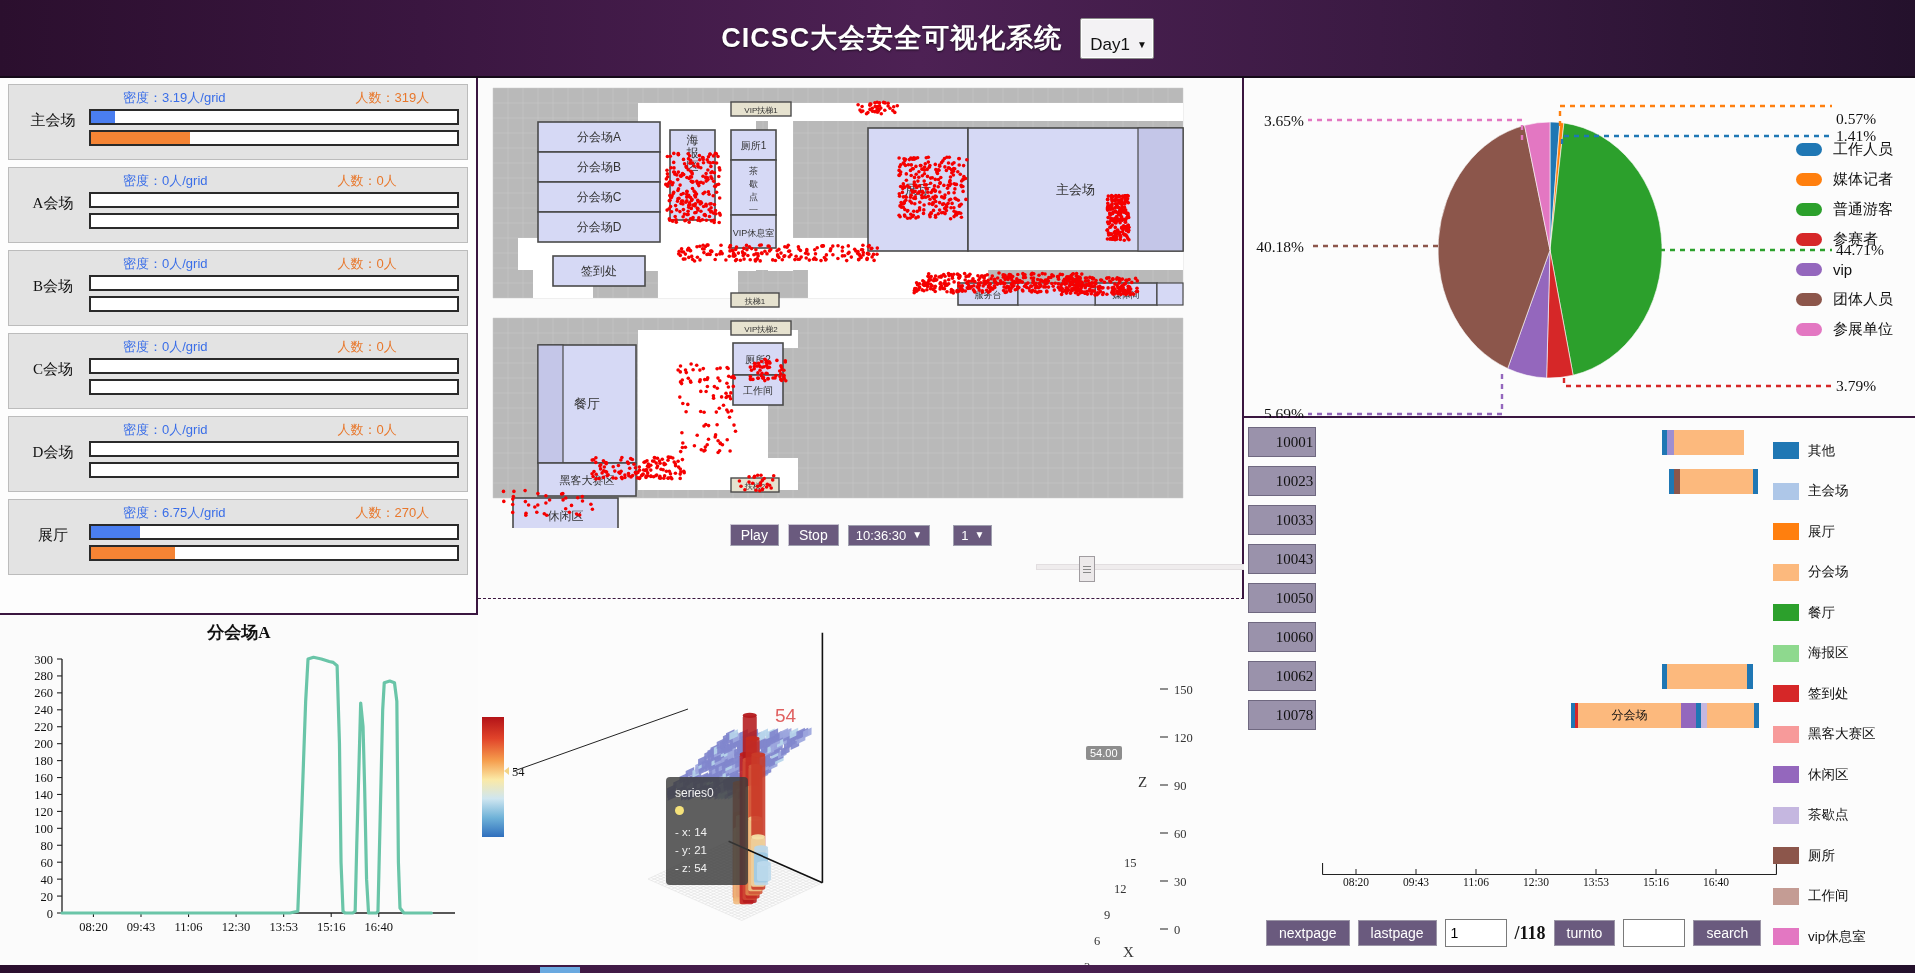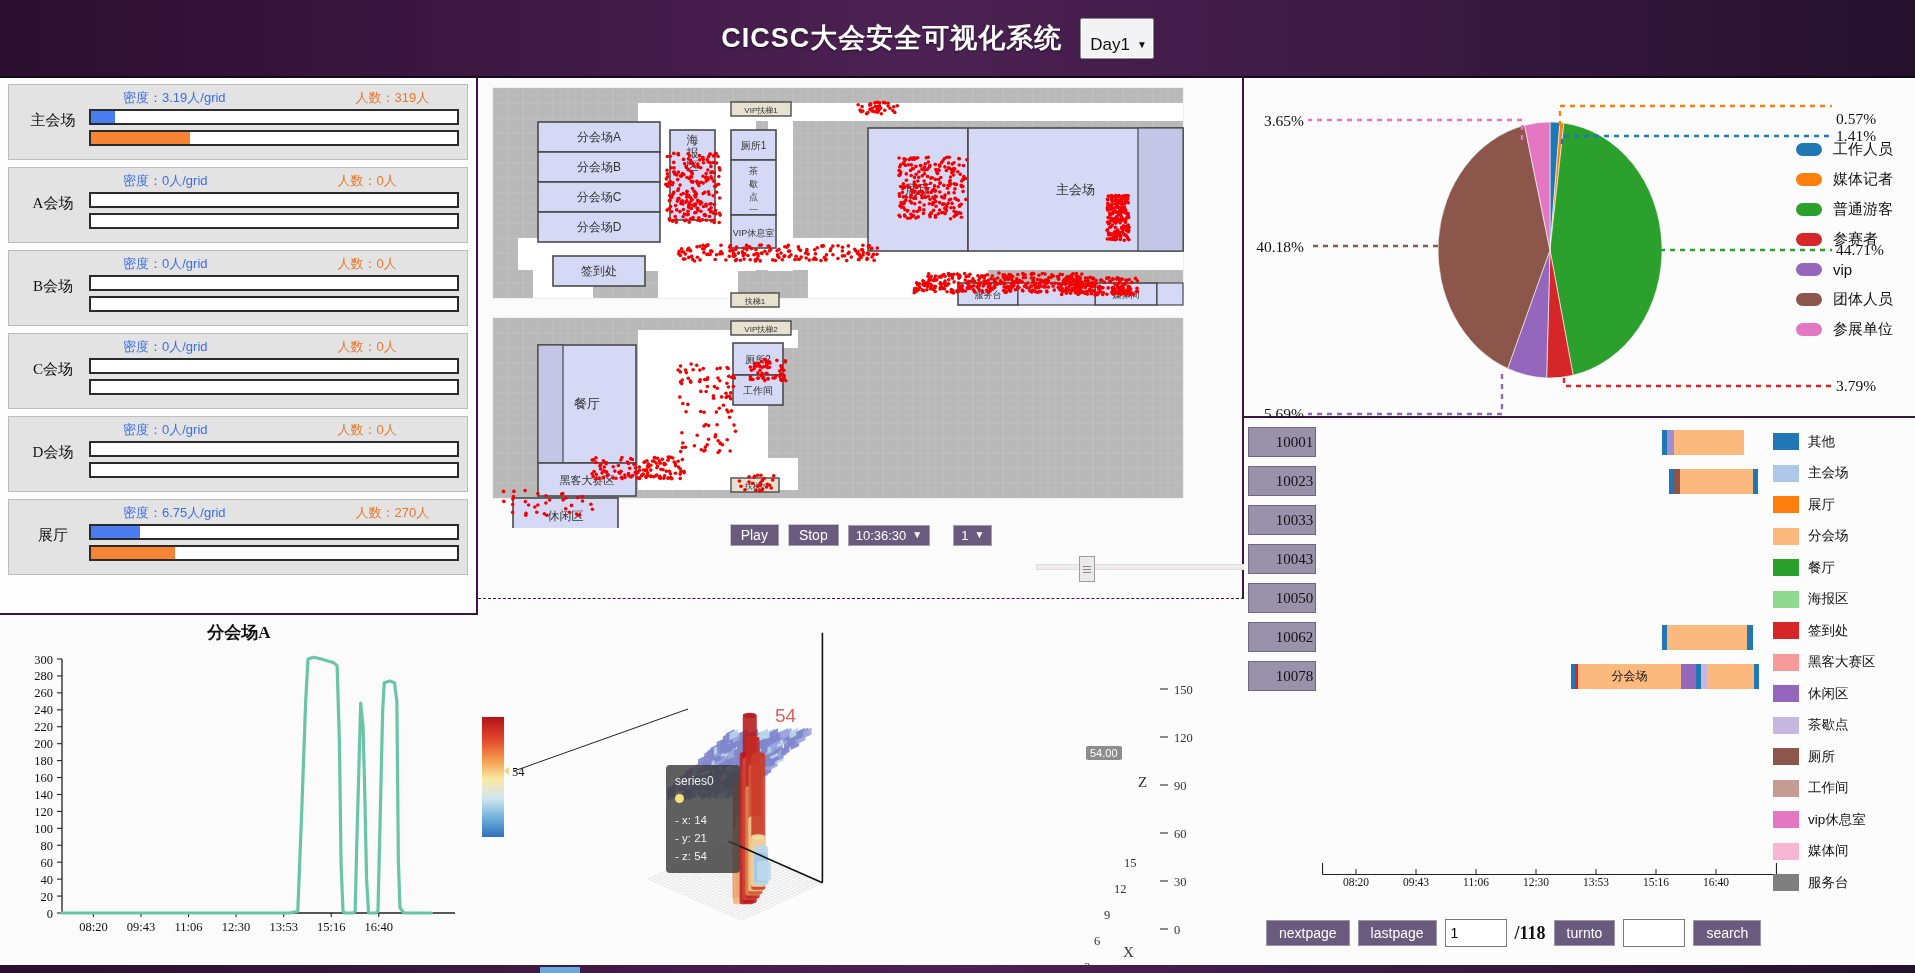--- a/index.html
+++ b/index.html
@@ -103,21 +103,21 @@
   }
   .slider-thumb i { display:block; width:8px; height:1px; background:#888; }
 
   
   .threed-panel {
     position:absolute; left:0; top:520px; width:766px; height:375px;
     border-top:1px dashed #3a1640; overflow:hidden; background:#fcfcfc;
   }
   .threed-svg { position:absolute; left:0; top:0; }
   .tooltip-3d {
-    position:absolute; left:188px; top:166px; width:74px;
+    position:absolute; left:188px; top:178px; width:82px;
     background:rgba(60,60,60,.82); color:#f2f2f2; border-radius:4px;
     padding:7px 9px; font-size:11.5px; line-height:1.55;
   }
   .tooltip-3d .tt-title { font-size:12px; margin-bottom:3px;}
   .tooltip-3d .tt-dot { width:9px; height:9px; border-radius:50%; background:#f5e27a; display:inline-block; margin-bottom:4px;}
   .zmark {
     position:absolute; left:1086px; top:746px;
     background:#8d8d8d; color:#fff; font-size:11px; padding:1px 4px; border-radius:2px;
   }
   .val54 { position:absolute; left:775px; top:705px; color:#e06060; font-size:19px;}
@@ -141,21 +141,21 @@
     font-family:"Liberation Serif","DejaVu Serif",serif;
     padding-left:25px;
   }
   .g-track { position:absolute; left:78px; right:6px; top:6px; height:25px;}
   .g-seg { position:absolute; top:0; height:25px; }
   .g-seg-label { font-size:12px; color:#111; text-align:center; line-height:25px; }
   .g-axis { position:absolute; left:78px; top:443px; width:455px; height:34px;}
   .g-ticklabel { position:absolute; top:15px; font-size:11.5px; color:#111; transform:translateX(-50%);
     font-family:"Liberation Serif","DejaVu Serif",serif;}
   .gantt-legend { position:absolute; right:14px; top:8px; width:128px; }
-  .gl-row { display:flex; align-items:center; gap:9px; height:31.5px; }
+  .gl-row { display:flex; align-items:center; gap:9px; height:31.5px;margin-top:9px; }
   .gl-swatch { width:26px; height:17px; }
   .gl-label { font-size:13.5px; color:#111; white-space:nowrap; }
   .gantt-controls {
     position:absolute; left:22px; bottom:24px; display:flex; align-items:center; gap:8px;
   }
   .gc-btn {
     background:#6a5a7e; color:#fff; border:1px solid #9b95a6;
     padding:4px 12px; font-size:14px; cursor:pointer;
   }
   .gc-input {
@@ -2854,20 +2854,24 @@
           </div>
           <div class="g-row">
             <div class="g-id">10043</div>
             <div class="g-track"></div>
           </div>
           <div class="g-row">
             <div class="g-id">10050</div>
             <div class="g-track"></div>
           </div>
           <div class="g-row">
+            <div class="g-id">10060</div>
+            <div class="g-track"></div>
+          </div>
+          <div class="g-row">
             <div class="g-id">10062</div>
             <div class="g-track">
               <div class="g-seg" style="left: 74.5%; width: 1.2%; background: rgb(31, 119, 180);"></div>
               <div class="g-seg" style="left: 75.7%; width: 17.6%; background: rgb(252, 185, 125);"></div>
               <div class="g-seg" style="left: 93.3%; width: 1.2%; background: rgb(31, 119, 180);"></div>
             </div>
           </div>
           <div class="g-row">
             <div class="g-id">10078</div>
             <div class="g-track">

